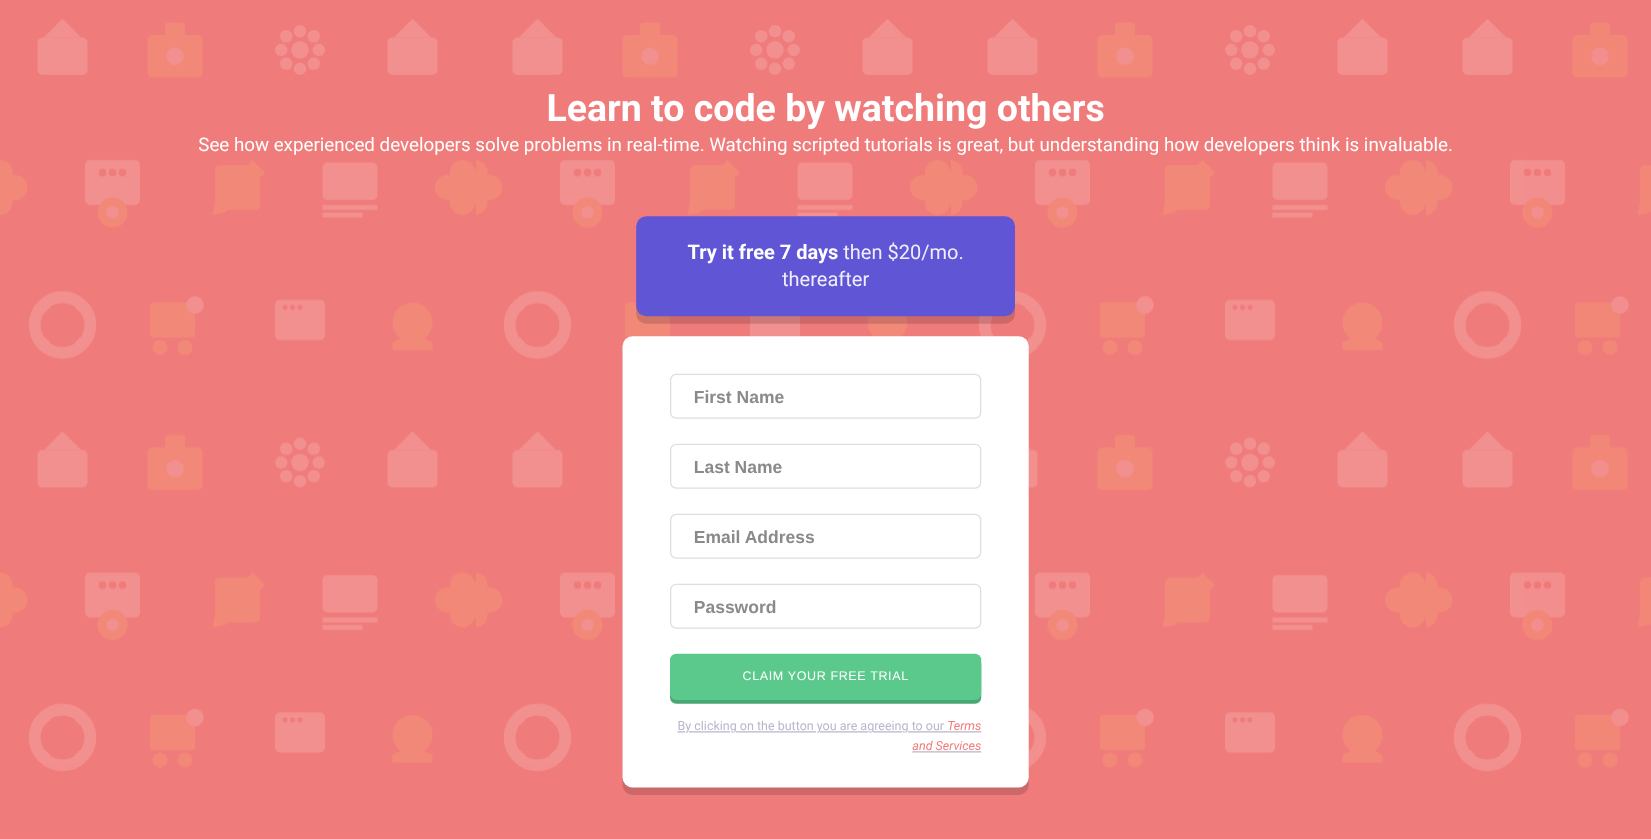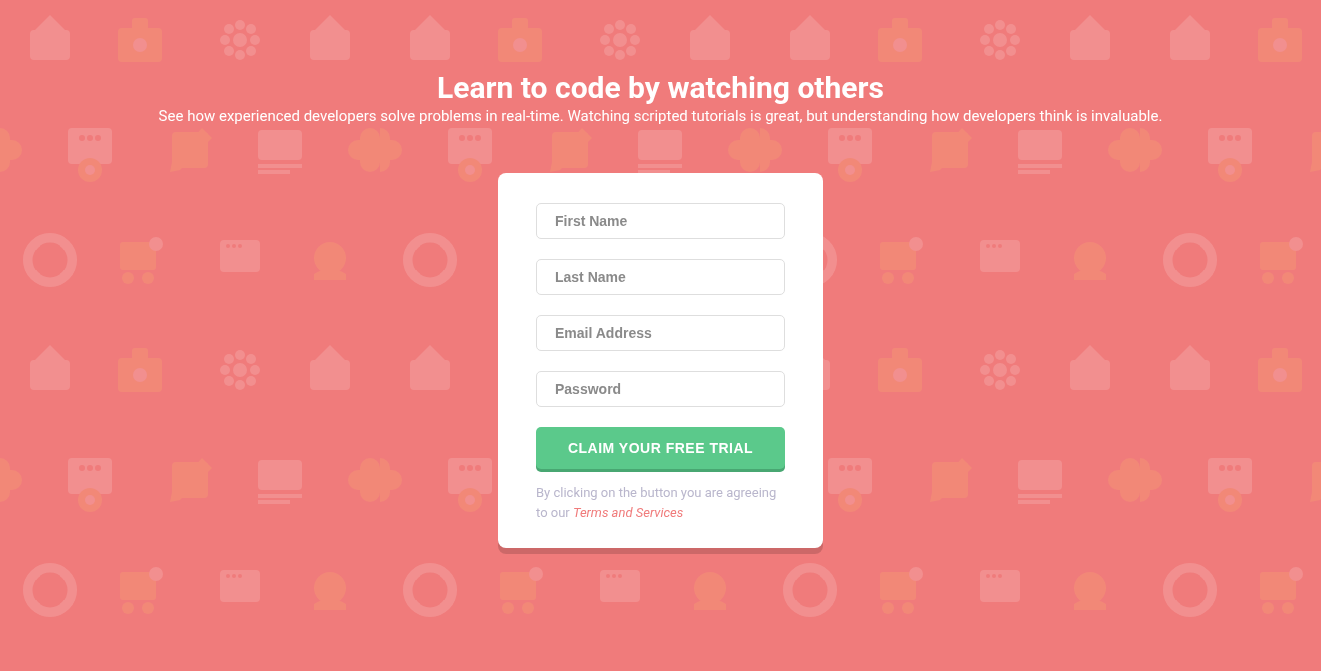--- a/index.html
+++ b/index.html
@@ -97,33 +97,34 @@
       font-weight: 600;
     }
 
     .submit-button {
       width: 100%;
       background-color: #5bc98b;
       color: #ffffff;
       border: none;
       padding: 13px;
       border-radius: 5px;
-      font-size: 14px;
-      font-weight: 700;
+      font-size: 10px;
+      font-weight: 400;
       letter-spacing: 0.5px;
       cursor: pointer;
       box-shadow: 0 3px 0 #48a772;
       margin-bottom: 14px;
     }
 
     .terms-text {
-      font-size: 13px;
+      font-size: 10px;
       color: #b9b6cc;
-      text-align: left;
+      text-align: right;
       line-height: 1.6;
+      text-decoration: underline;
     }
 
     .terms-link {
       color: #f07b7b;
       font-style: italic;
       cursor: pointer;
     }
   </style>
 </head>
 <body>
@@ -207,20 +208,23 @@
       </g>
     </pattern>
   </defs>
   <rect width="1321" height="671" fill="url(#iconpat)"></rect>
 </svg>
 
 <div class="container">
   <h1 class="page-title">Learn to code by watching others</h1>
   <p class="page-subtitle">See how experienced developers solve problems in real-time. Watching scripted tutorials is great, but understanding how developers think is invaluable.</p>
 
+  <div class="promo-banner">
+    <span class="promo-bold">Try it free 7 days</span><span class="promo-rest"> then $20/mo. thereafter</span>
+  </div>
 
   <div class="form-card">
     <input type="text" class="input-field" placeholder="First Name" style="">
     <input type="text" class="input-field" placeholder="Last Name" style="">
     <input type="text" class="input-field" placeholder="Email Address" style="">
     <input type="password" class="input-field" placeholder="Password" style="">
     <button class="submit-button">CLAIM YOUR FREE TRIAL</button>
     <p class="terms-text">
       <span>By clicking on the button you are agreeing to our </span><span class="terms-link">Terms and Services</span>
     </p>

